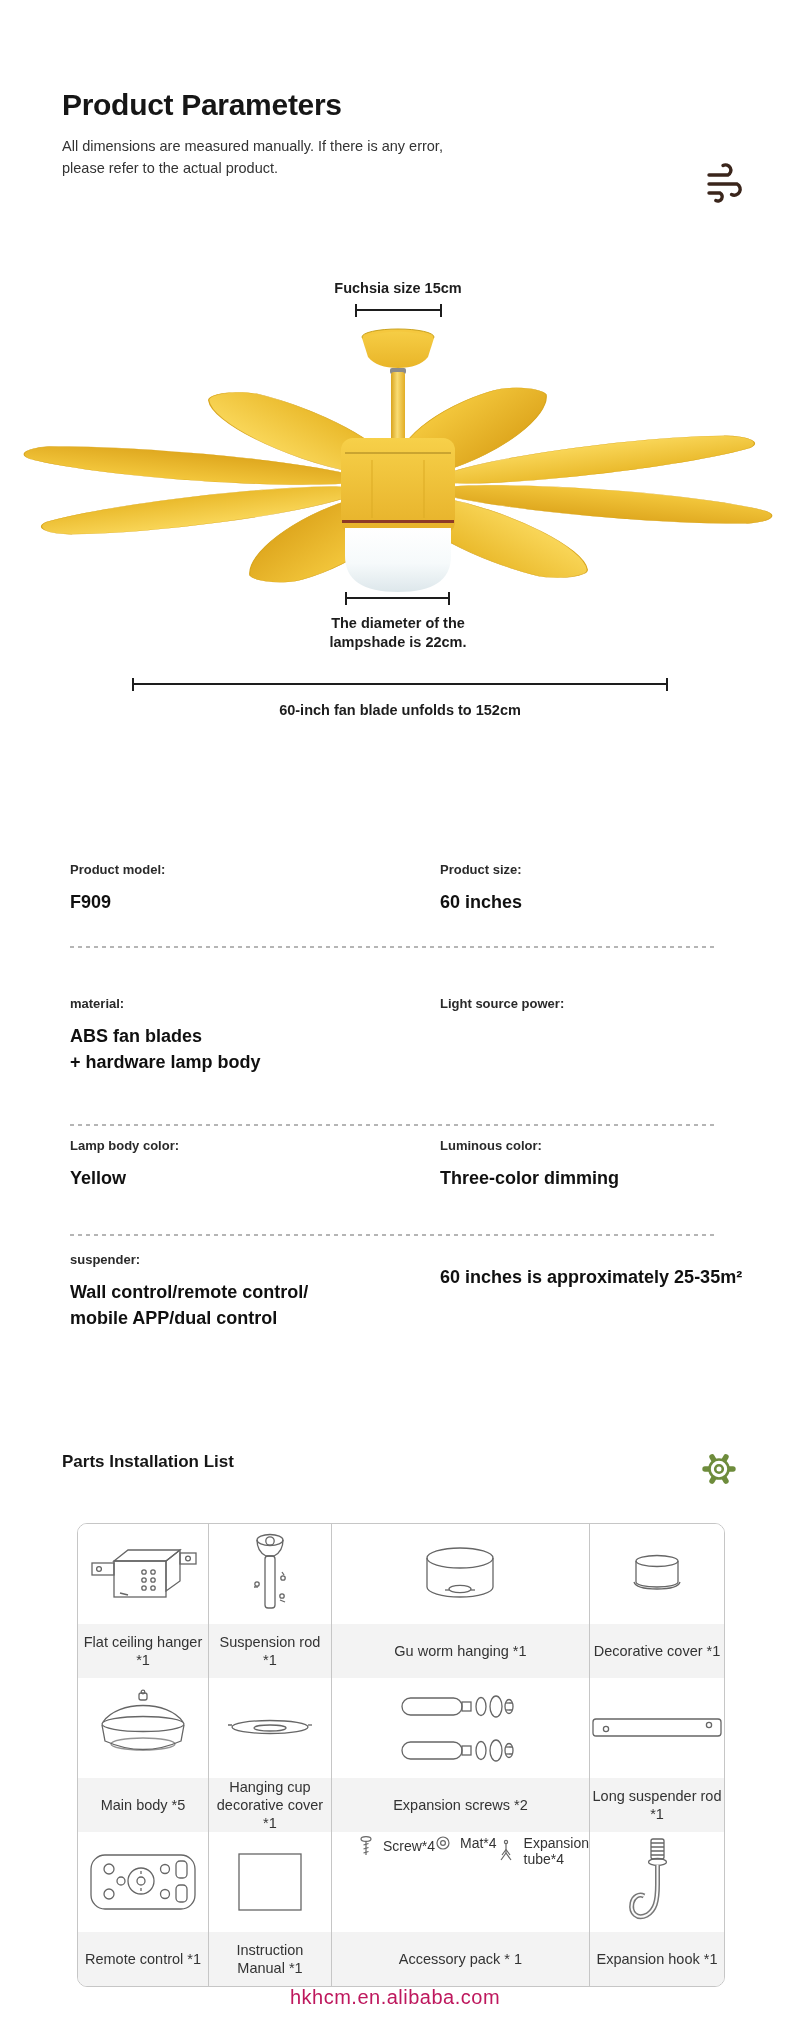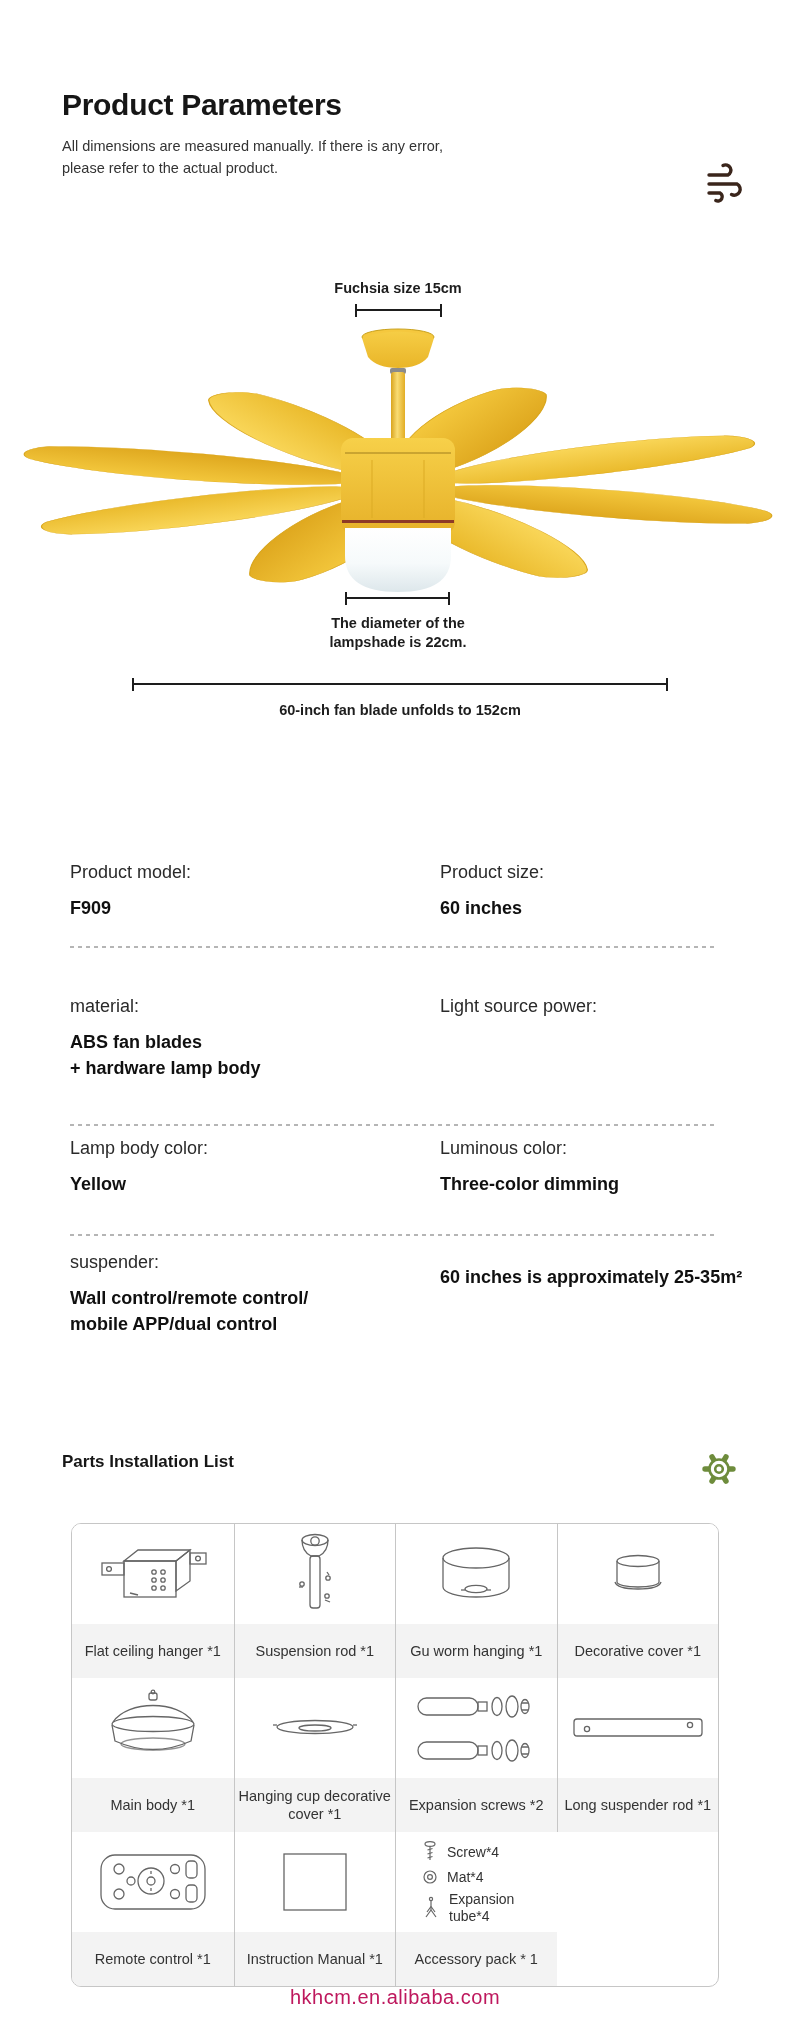--- a/index.html
+++ b/index.html
@@ -8,34 +8,34 @@
   .abs{position:absolute;}
   
   .title{font-size:30px;font-weight:700;color:#161616;letter-spacing:-.3px;}
   .subtitle{font-size:14.5px;line-height:1.5;color:#333;white-space:pre-line;}
   
   .anno{font-weight:700;font-size:14.5px;color:#1d1d1d;text-align:center;white-space:pre-line;line-height:1.3;}
   .dim{height:2px;background:#1d1d1d;}
   .dim::before,.dim::after{content:"";position:absolute;width:2px;height:13px;background:#1d1d1d;top:-5.5px;}
   .dim::before{left:0;} .dim::after{right:0;}
   
-  .spec-label{font-size:18px;font-weight:400;color:#2a2a2a;}
+  .spec-label{font-size:13px;font-weight:700;color:#2a2a2a;}
   .spec-value{font-size:18px;font-weight:700;color:#101010;margin-top:12px;white-space:pre-line;line-height:1.45;}
   .divider{height:2px;width:648px;
      background:repeating-linear-gradient(90deg,#b5b5b5 0 4px,transparent 4px 8px);}
   
   .parts-title{font-size:17px;font-weight:700;color:#161616;}
   .parts-table{display:grid;grid-template-columns:repeat(4,1fr);grid-template-rows:repeat(3,154px);
      width:646px;border:1px solid #c6c6c6;border-radius:10px;overflow:hidden;background:#fff;}
   .cell{display:flex;flex-direction:column;}
   .cell:not(:nth-child(4n+1)){border-left:1px solid #c6c6c6;}
   .illo{flex:1;display:flex;align-items:center;justify-content:center;background:#fff;}
   .plabel{height:54px;background:#f3f3f3;display:flex;align-items:center;justify-content:center;
      font-size:14.5px;color:#333;text-align:center;line-height:1.25;padding:0 2px;}
-  .acc{flex-direction:column;align-items:flex-start;justify-content:center;display:flex;padding-left:26px;}
+  .acc{flex-direction:row;align-items:flex-start;justify-content:center;display:flex;padding-left:26px;}
   .acc-row{display:flex;align-items:center;gap:9px;margin:3px 0;font-size:14px;color:#333;white-space:pre-line;line-height:1.15;}
   .watermark{font-size:20px;color:#be185d;letter-spacing:.5px;}
   svg{display:block;}
 </style>
 </head>
 <body>
 
 <div class="page">
 
   <div class="abs title" style="left:62px;top:88px;">Product Parameters</div>
@@ -168,21 +168,21 @@
         <line x1="13.9" y1="27.8" x2="12" y2="31.1" stroke-width="5.4"></line>
         <line x1="8.8" y1="19" x2="5" y2="19" stroke-width="5.4"></line>
         <line x1="13.9" y1="10.2" x2="12" y2="6.9" stroke-width="5.4"></line>
         <line x1="24.1" y1="10.2" x2="26" y2="6.9" stroke-width="5.4"></line>
         <circle cx="19" cy="19" r="9.5" fill="#fff" stroke-width="2.6"></circle>
         <circle cx="19" cy="19" r="3.8" fill="#fff" stroke-width="2.6"></circle>
       </g>
     </svg>
   </div>
 
-  <div class="abs parts-table" style="left:71px;top:1523px;">
+  <div class="abs parts-table" style="left:77px;top:1523px;">
 
     <div class="cell">
       <div class="illo">
         <svg width="118" height="78" viewBox="0 0 118 78" fill="none" stroke="#666" stroke-width="1.3">
           <polygon points="30,26 44,15 96,15 82,26"></polygon>
           <rect x="30" y="26" width="52" height="36"></rect>
           <polygon points="82,26 96,15 96,46 82,56"></polygon>
           <rect x="8" y="28" width="22" height="12"></rect>
             <circle cx="15" cy="34" r="2.4"></circle>
           <rect x="96" y="18" width="16" height="11"></rect>
@@ -249,21 +249,21 @@
       <div class="illo">
         <svg width="130" height="80" viewBox="0 0 130 80" fill="none" stroke="#666" stroke-width="1.3">
           <rect x="61" y="5" width="8" height="7" rx="2"></rect>
             <circle cx="65" cy="4" r="1.8"></circle>
           <path d="M25,34 C40,12 90,12 105,34"></path>
           <ellipse cx="65" cy="36" rx="41" ry="7.5"></ellipse>
           <path d="M24,37 L27,53 Q65,70 103,53 L106,37"></path>
           <ellipse cx="65" cy="56" rx="32" ry="6" opacity=".7"></ellipse>
         </svg>
       </div>
-      <div class="plabel">Main body *1</div>
+      <div class="plabel">Main body *5</div>
     </div>
 
     <div class="cell">
       <div class="illo">
         <svg width="96" height="32" viewBox="0 0 96 32" fill="none" stroke="#666" stroke-width="1.3">
           <ellipse cx="48" cy="15" rx="38" ry="6.5"></ellipse>
           <ellipse cx="48" cy="16" rx="16" ry="3"></ellipse>
           <line x1="10" y1="13" x2="6" y2="13"></line>
             <line x1="86" y1="13" x2="90" y2="13"></line>
         </svg>
@@ -362,18 +362,33 @@
               <line x1="9" y1="4.5" x2="9" y2="14"></line>
             <path d="M9,14 L4,21 M9,14 L14,21 M9,10.5 L5,16 M9,10.5 L13,16"></path>
           </svg>
           <span>Expansion
 tube*4</span>
         </div>
       </div>
       <div class="plabel">Accessory pack * 1</div>
     </div>
 
+    <div class="cell">
+      <div class="illo">
+        <svg width="70" height="96" viewBox="0 0 70 96" fill="none" stroke="#666" stroke-width="1.3">
+          <rect x="29" y="5" width="13" height="20" rx="2"></rect>
+          <line x1="29" y1="9" x2="42" y2="9"></line>
+            <line x1="29" y1="13" x2="42" y2="13"></line>
+          <line x1="29" y1="17" x2="42" y2="17"></line>
+            <line x1="29" y1="21" x2="42" y2="21"></line>
+          <ellipse cx="35.5" cy="28" rx="9" ry="3.5"></ellipse>
+          <path d="M35.5,31 L35.5,50 C35.5,68 33,76 25,81 C15,86 8,79 10,69 C11.3,63 17,59 22,62" stroke-width="5" stroke="#777"></path>
+          <path d="M35.5,31 L35.5,50 C35.5,68 33,76 25,81 C15,86 8,79 10,69 C11.3,63 17,59 22,62" stroke-width="2" stroke="#fafafa"></path>
+        </svg>
+      </div>
+      <div class="plabel">Expansion hook *1</div>
+    </div>
 
   </div>
 
   <div class="abs watermark" style="left:0;top:1986px;width:790px;text-align:center;">hkhcm.en.alibaba.com</div>
 
 </div>
 
 </body></html>

